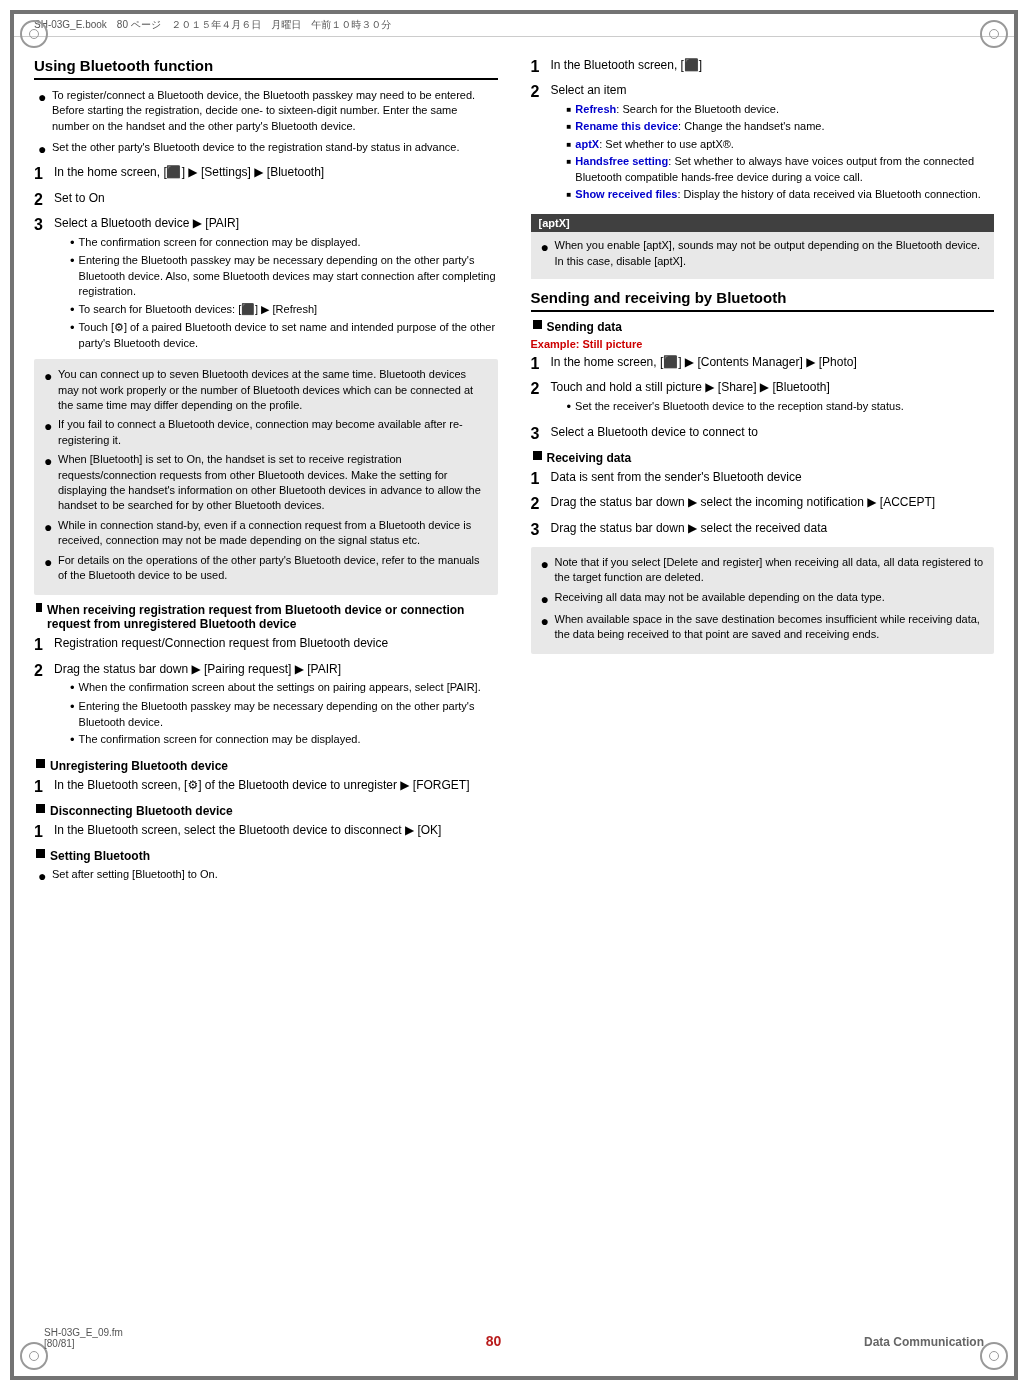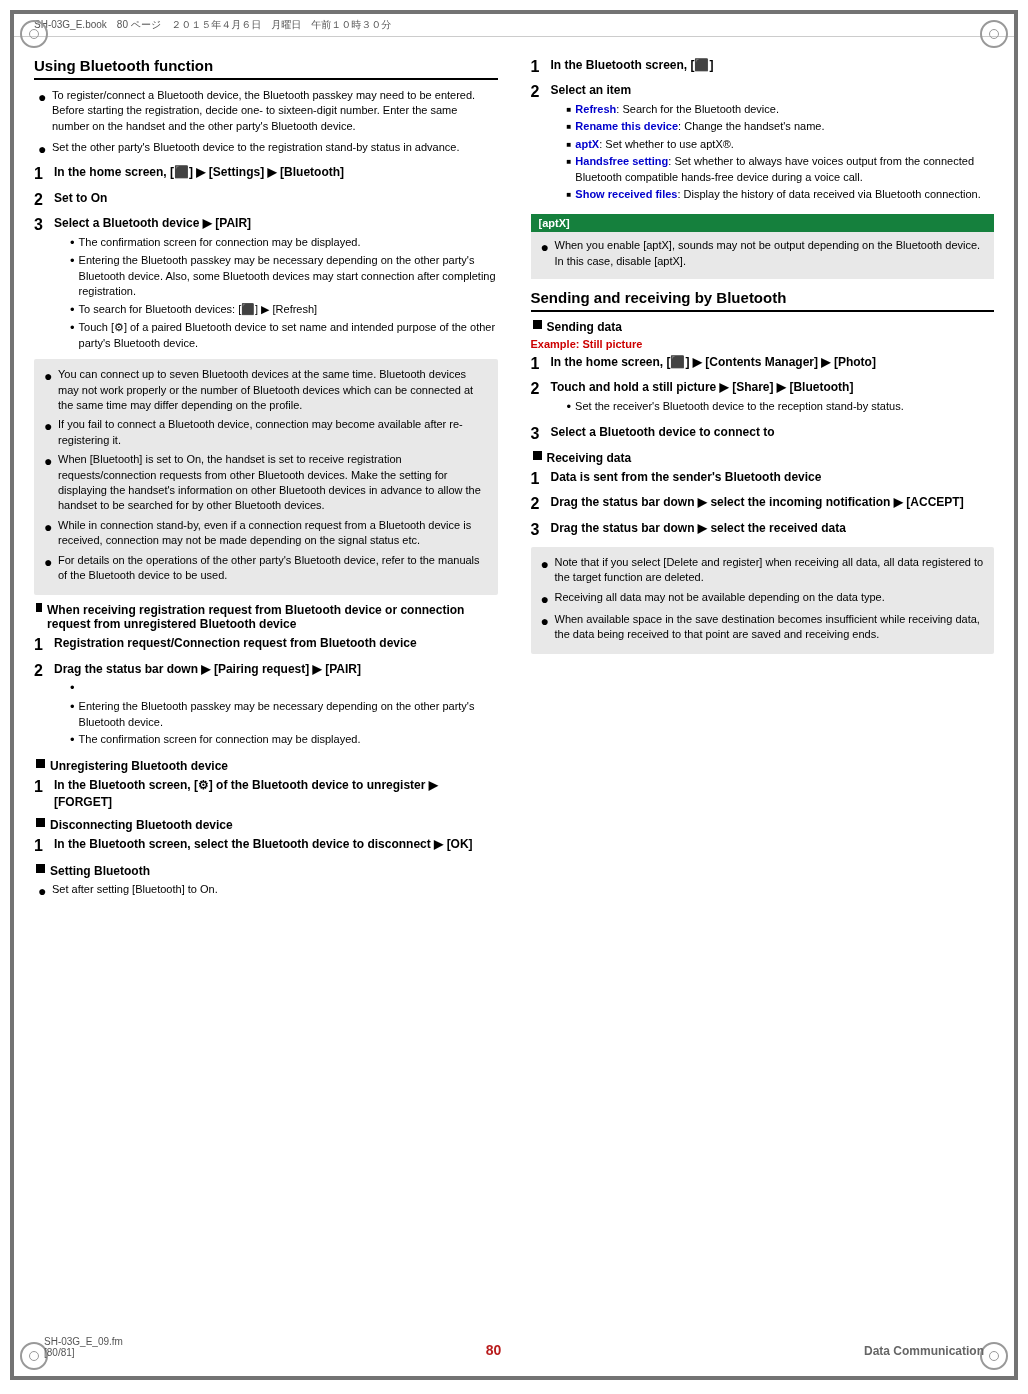--- a/index.html
+++ b/index.html
@@ -93,21 +93,21 @@
       font-weight: bold;
       margin-right: 6px;
       line-height: 1.2;
       min-width: 14px;
     }
     .step-content {
       flex: 1;
     }
     .step-title {
       font-size: 12px;
-      font-weight: bold;
+      font-weight: normal;
       line-height: 1.4;
     }
     .step-sub {
       padding-left: 10px;
       margin-top: 3px;
     }
     .info-box {
       background: #e8e8e8;
       padding: 8px 10px;
       margin: 6px 0;
@@ -122,21 +122,21 @@
       min-width: 10px;
       font-size: 14px;
       margin-right: 4px;
       line-height: 1.3;
     }
     .info-box-text {
       font-size: 11px;
       line-height: 1.4;
     }
     .aptx-box {
-      background: #15803d;
+      background: #404040;
       color: #fff;
       padding: 3px 8px;
       margin-top: 10px;
       font-size: 11px;
       font-weight: bold;
     }
     .aptx-content {
       background: #e8e8e8;
       padding: 6px 10px;
       margin-bottom: 8px;
@@ -156,21 +156,21 @@
     }
     .sq {
       display: inline-block;
       width: 9px;
       height: 9px;
       background: #000;
       margin-right: 5px;
     }
     .footer-area {
       position: absolute;
-      bottom: 18px;
+      bottom: 27px;
       width: 100%;
       display: flex;
       justify-content: space-between;
       padding: 0 30px;
       align-items: flex-end;
     }
     .footer-left {
       font-size: 10px;
       color: #555;
     }
@@ -310,20 +310,21 @@
         </div>
       </div>
 
       <div class="step">
         <span class="step-num">2</span>
         <div class="step-content">
           <span class="step-title">Drag the status bar down ▶ [Pairing request] ▶ [PAIR]</span>
           <div class="step-sub">
             <div class="sub-list-item">
               <span class="sub-bullet">•</span>
+              <span class="sub-text">When the confirmation screen about the settings on pairing appears, select [PAIR].</span>
             </div>
             <div class="sub-list-item">
               <span class="sub-bullet">•</span>
               <span class="sub-text">Entering the Bluetooth passkey may be necessary depending on the other party's Bluetooth device.</span>
             </div>
             <div class="sub-list-item">
               <span class="sub-bullet">•</span>
               <span class="sub-text">The confirmation screen for connection may be displayed.</span>
             </div>
           </div>

